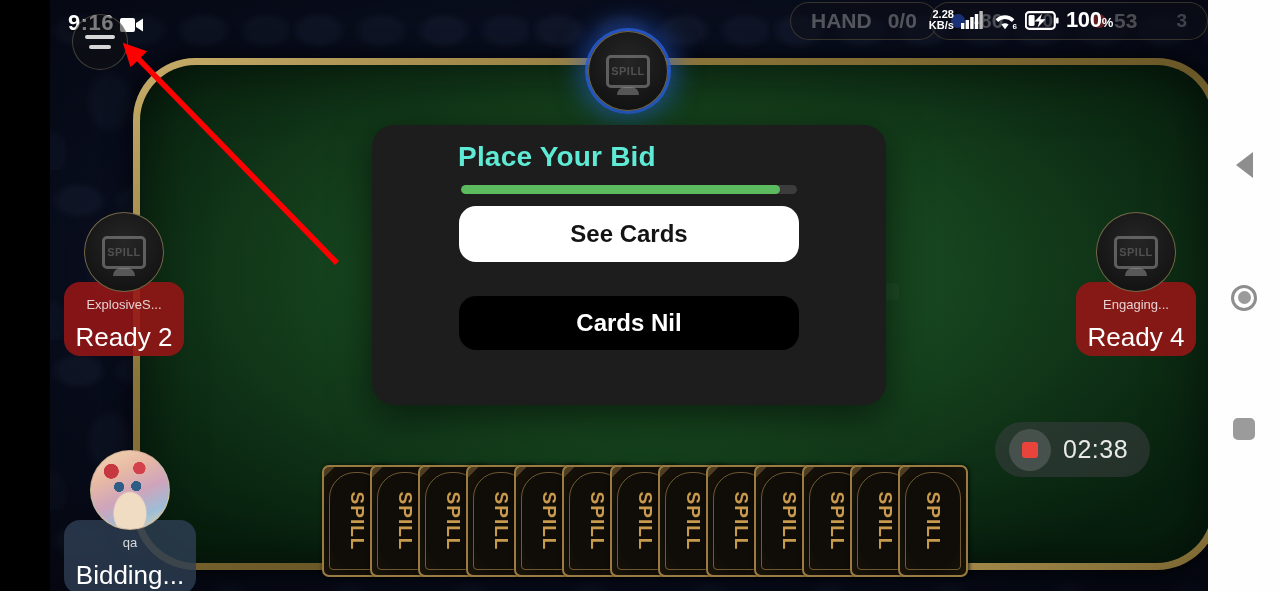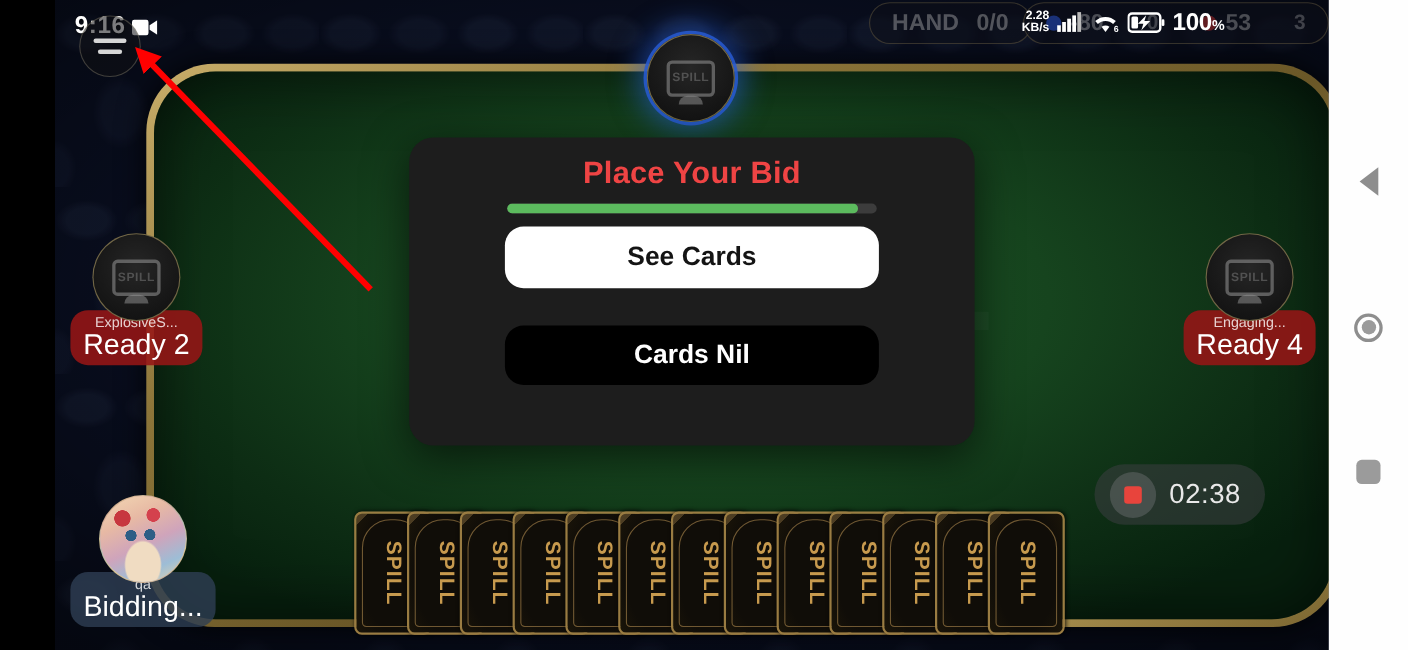--- a/index.html
+++ b/index.html
@@ -180,21 +180,21 @@
     padding: 4px 12px 5px;
     border-radius: 16px;
     line-height: 1.05;
   }
   .nameplate.ready { background: rgba(150,22,22,.88); }
   .nameplate.bidding { background: rgba(46,62,84,.80); }
   .pname {
     display:block; font-size: 13px; font-weight: 500;
     color: rgba(255,255,255,.80);
     white-space: nowrap; overflow: hidden; text-overflow: ellipsis;
-    max-width: 92px; margin: 0 auto;
+    max-width: 92px; margin: 12px auto;
   }
   .pstatus { display:block; font-size: 26px; font-weight: 500; color: #fff; white-space: nowrap; }
 
   #player-top    { left: 538px; top: 31px; width: 180px; }
   #player-left   { left: 34px;  top: 212px; width: 180px; }
   #player-right  { left: 1046px;top: 212px; width: 180px; }
   #player-bottom { left: 40px;  top: 450px; width: 180px; }
 
   
   #menu-button {
@@ -213,21 +213,21 @@
   #bid-dialog {
     position: absolute; left: 372px; top: 125px;
     width: 514px; height: 280px;
     background: #1d1d1d;
     border-radius: 22px;
     z-index: 50;
     box-shadow: 0 10px 40px rgba(0,0,0,.6);
     padding: 16px 86px 0;
   }
   #bid-title {
-    text-align: center; color: #ef4444;
+    text-align: left; color: #5eead4;
     font-size: 28px; font-weight: 600; letter-spacing: .2px;
   }
   #bid-progress-track {
     margin: 12px auto 0;
     width: 336px; height: 9px;
     border-radius: 5px;
     background: #3c3c3c;
     overflow: hidden;
   }
   #bid-progress-fill {

